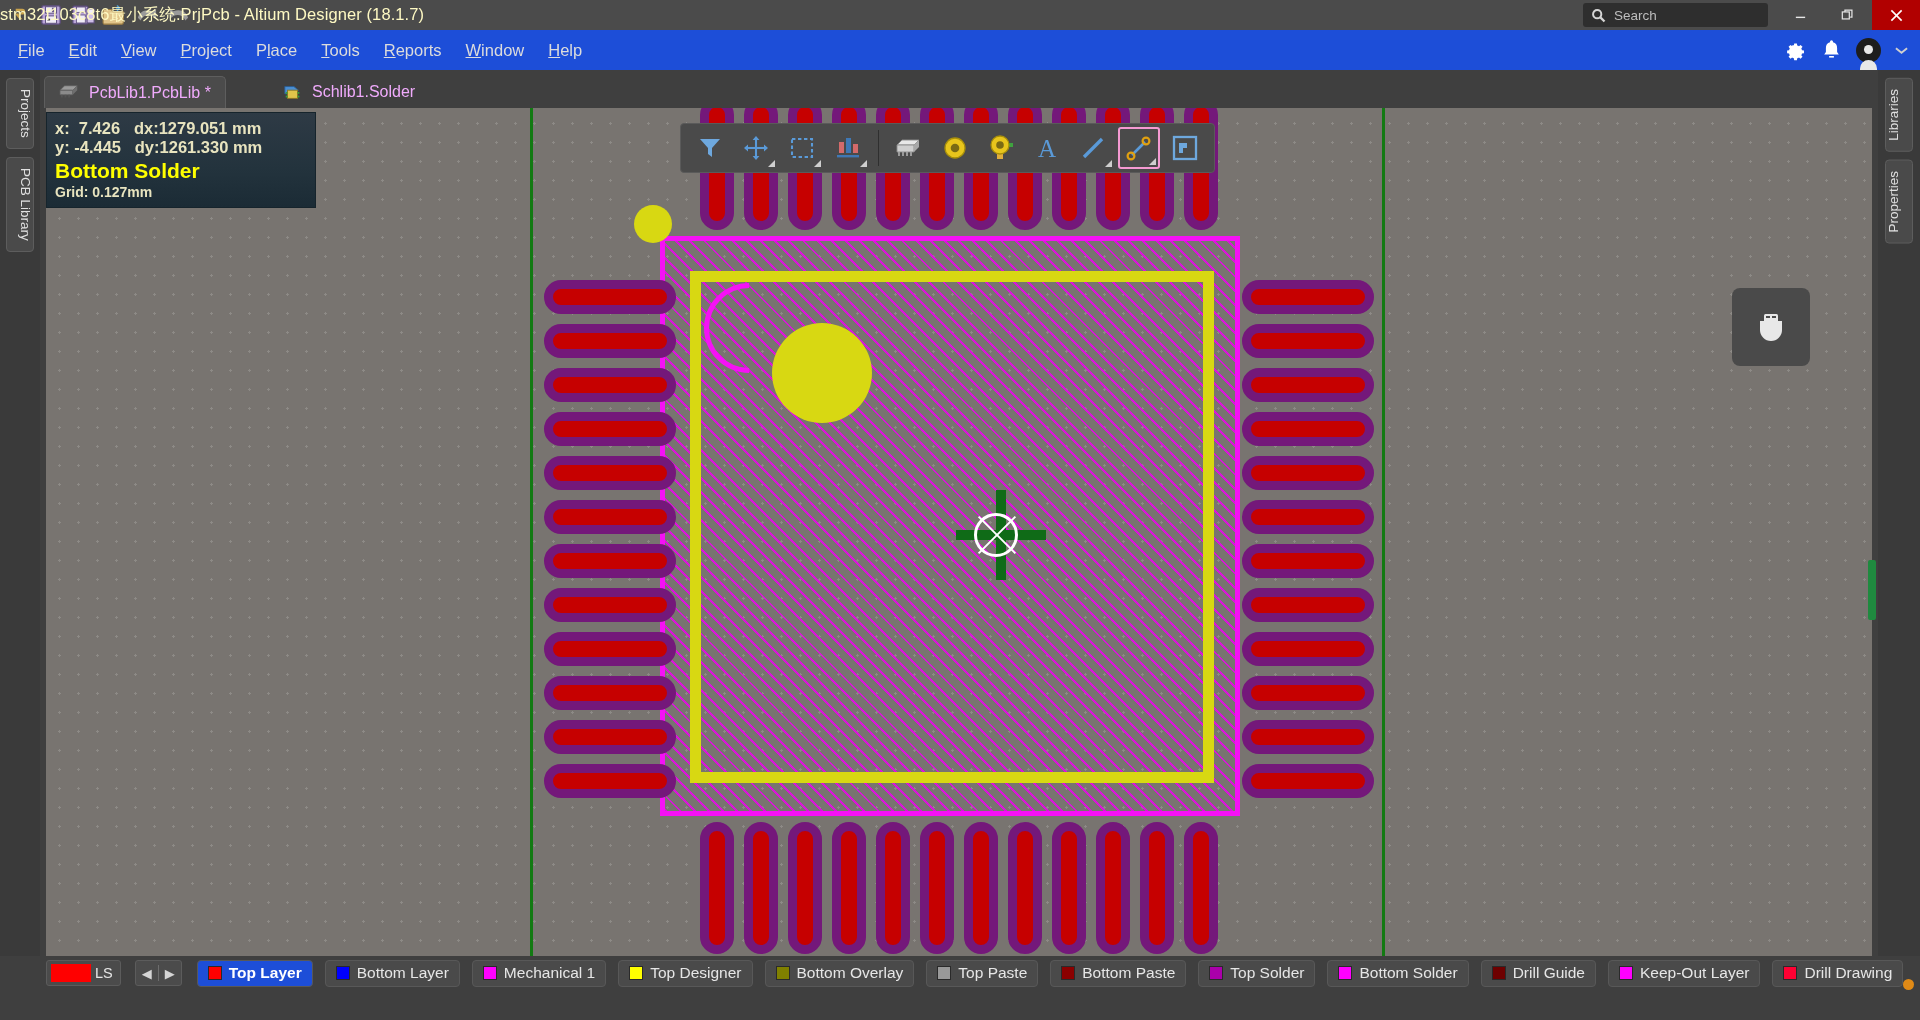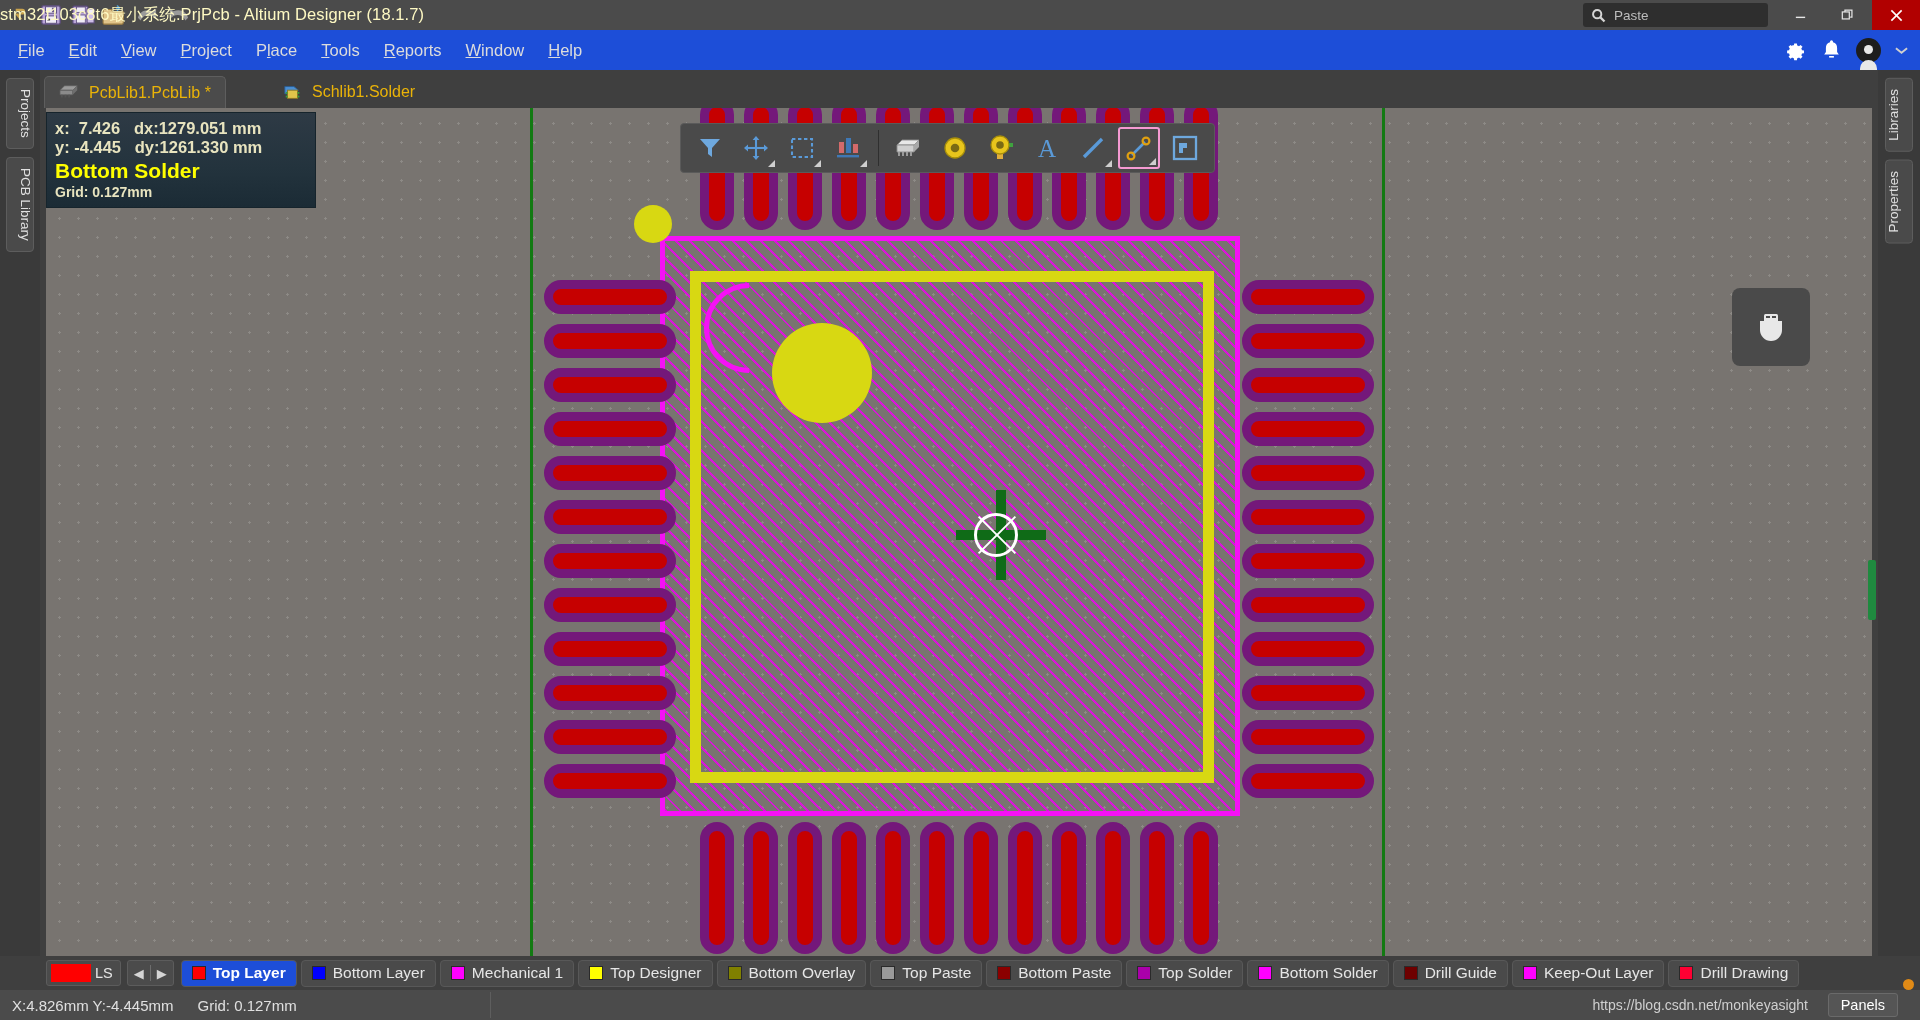--- a/index.html
+++ b/index.html
@@ -55,21 +55,21 @@
     font-size:13.5px; padding:10px 0; text-align:center;
     writing-mode:vertical-rl;
   }
   .dock.left .dock-tab { writing-mode:vertical-rl; }
   .dock.right .dock-tab { writing-mode:vertical-rl; transform:rotate(180deg); }
 
   
   .tabbar { position:absolute; left:40px; top:76px; right:42px; height:32px; }
   .doc-tab {
     position:absolute; top:0; height:32px; display:flex; align-items:center;
-    gap:8px; padding:0 14px; font-size:16px; color:#eab308;
+    gap:8px; padding:0 14px; font-size:16px; color:#f0abfc;
   }
   .doc-tab.active { background:#4b4b4b; border:1px solid #5e5e5e; border-bottom:none; border-radius:5px 5px 0 0; }
   .tabicon { width:22px; height:20px; position:relative; }
 
   
   .canvas {
     position:absolute; left:46px; top:108px; right:48px; bottom:60px;
     background:#787470;
     background-image: radial-gradient(circle, #8d8a86 1px, transparent 1.2px);
     background-size: 19px 19px; background-position: 4px 6px;
@@ -131,21 +131,21 @@
     position:absolute; right:62px; top:180px; width:78px; height:78px;
     background:#4a4a4a; border-radius:8px; display:flex; align-items:center; justify-content:center;
   }
 
   
   .vscroll { position:absolute; right:44px; top:560px; width:8px; height:60px; background:#1f8a3f; border-radius:2px; }
 
   
   .layerbar {
     position:absolute; left:0; bottom:30px; width:1920px; height:34px;
-    background:#3f3f3f; display:flex; align-items:center; padding-left:46px; gap:0px;
+    background:#3f3f3f; display:flex; align-items:center; padding-left:46px; gap:8px;
     overflow:hidden;
   }
   .ls-box { display:flex; align-items:center; background:#4b4b4b; border:1px solid #5c5c5c; border-radius:3px; height:26px; margin-right:6px; }
   .ls-swatch { width:40px; height:18px; background:#ff0000; margin:0 4px; }
   .ls-label { font-size:14.5px; padding-right:7px; color:#e6e6e6; }
   .navbtns { display:flex; align-items:center; background:#4b4b4b; border:1px solid #5c5c5c; border-radius:3px; height:26px; margin-right:7px; }
   .navbtn { width:22px; text-align:center; font-size:13px; color:#d5d5d5; }
   .navsep { width:1px; height:16px; background:#6d6d6d; }
   .ltab {
     display:flex; align-items:center; gap:7px; height:27px; padding:0 10px;
@@ -218,21 +218,21 @@
       </div>
     </div>
 
     <div class="title-text">stm32f103c8t6最小系统.PrjPcb - Altium Designer (18.1.7)</div>
 
     <div class="searchbox">
       <svg width="15" height="15" viewBox="0 0 16 16">
           <circle cx="6.6" cy="6.6" r="4.4" fill="none" stroke="#d6d6d6" stroke-width="2.1"></circle>
           <line x1="10" y1="10" x2="14.4" y2="14.4" stroke="#d6d6d6" stroke-width="2.4"></line>
         </svg>
-      <span>Paste</span>
+      <span>Search</span>
     </div>
 
     <div class="win-btns">
       <div class="win-btn">
         <svg width="13" height="13" viewBox="0 0 14 14">
             <line x1="2" y1="9" x2="12" y2="9" stroke="#e6e6e6" stroke-width="1.5"></line>
           </svg>
       </div>
       <div class="win-btn">
         <svg width="14" height="14" viewBox="0 0 16 16">
@@ -554,23 +554,14 @@
       <span class="lsw" style="background:#ff00ff"></span>
       <span>Keep-Out Layer</span>
     </div>
     <div class="ltab">
       <span class="lsw" style="background:#ff0033"></span>
       <span>Drill Drawing</span>
     </div>
   </div>
   <div class="orange-dot"></div>
 
-  <div class="statusbar">
-    <span class="st-cell">X:4.826mm Y:-4.445mm</span>
-    <span class="st-cell">Grid: 0.127mm</span>
-    <div class="st-sep"></div>
-    <span class="watermark">https://blog.csdn.net/monkeyasight</span>
-    <div class="panels-btn">
-      <span>Panels</span>
-    </div>
-  </div>
 
 </div>
 
 </body></html>

